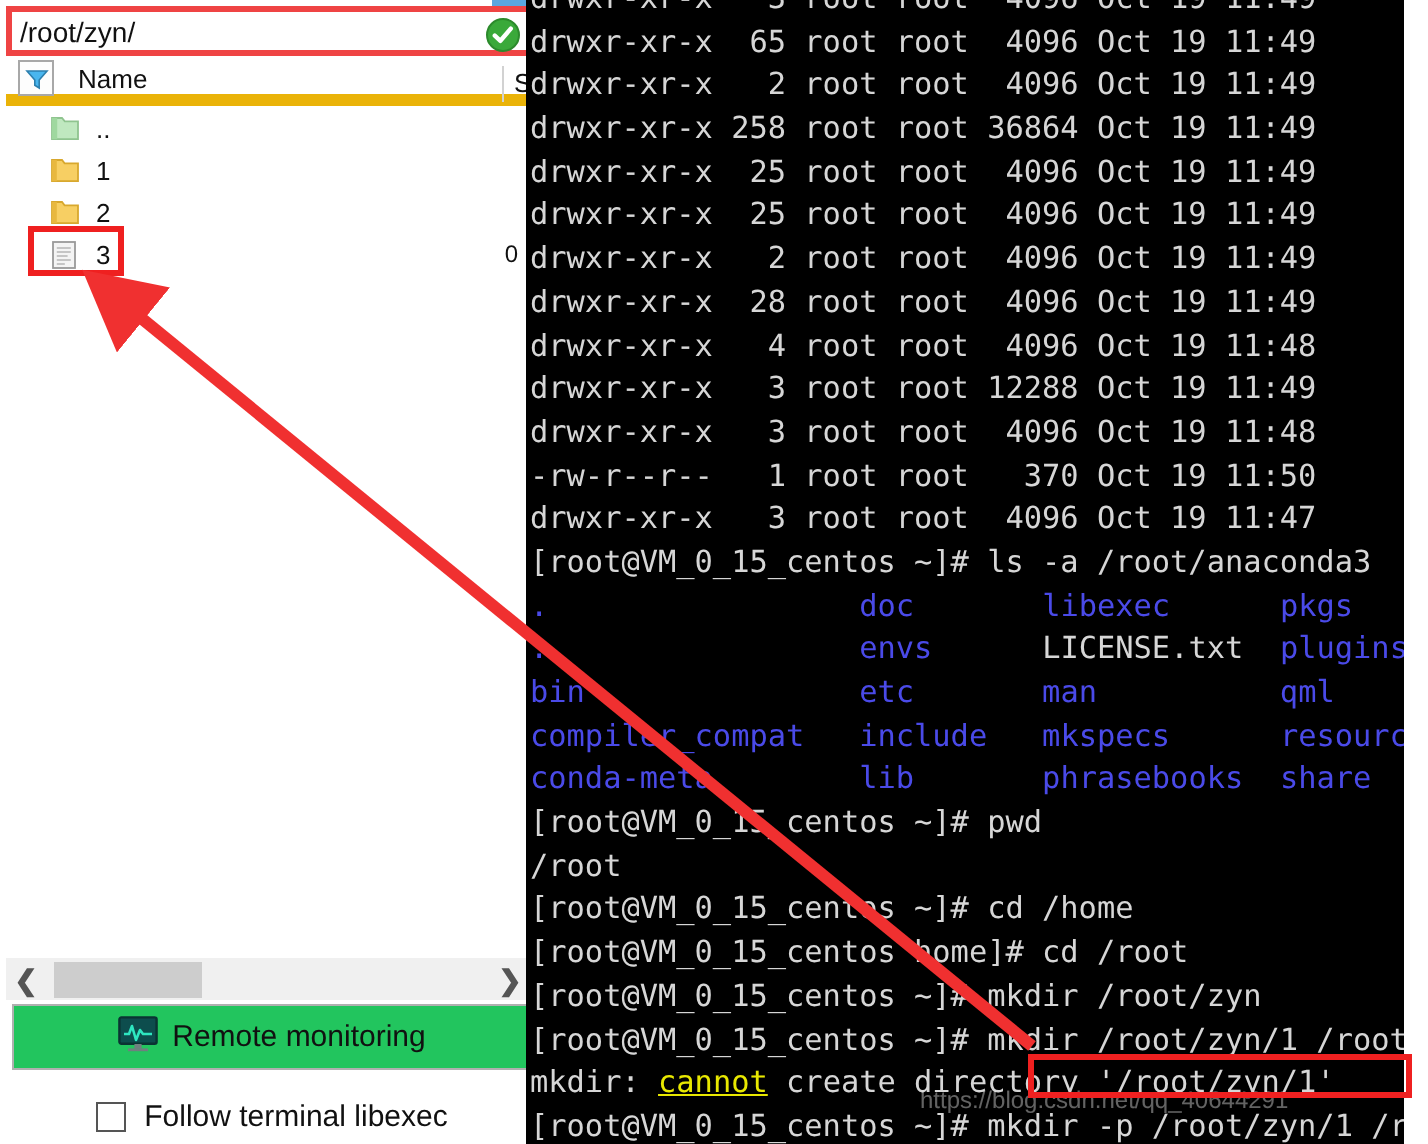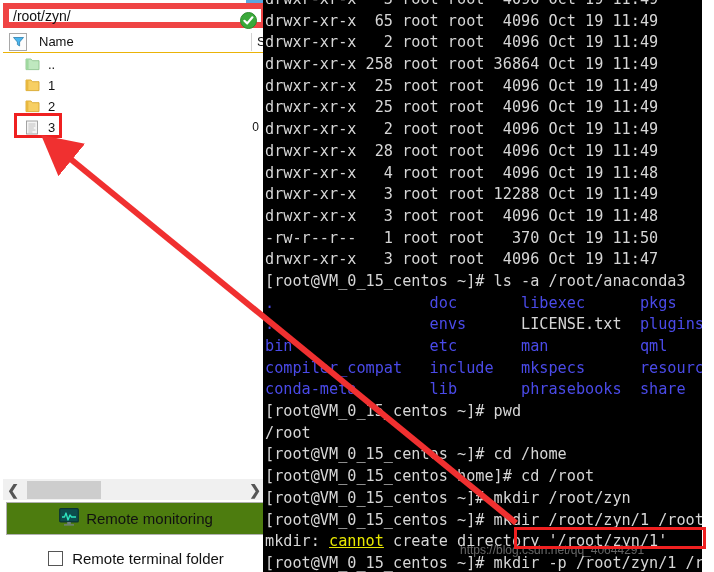--- a/index.html
+++ b/index.html
@@ -19,21 +19,21 @@
     border-right: 1px solid #8f8f8f;
     overflow: hidden;
   }
   .blue-tab {
     position: absolute; left: 246px; top: 0; width: 28px; height: 4px;
     background: #5aa7e0;
   }
   #path-bar {
     position: absolute; left: 3px; top: 3px;
     width: 264px; height: 25px;
-    border: 6px solid #ef4444;
+    border: 3px solid #ef4444;
     background: #ffffff;
     display: flex; align-items: center;
   }
   #path-input {
     border: 0; outline: none; background: transparent;
     font-family: "Liberation Sans", sans-serif;
     font-size: 14px; color: #111;
     padding-left: 4px; width: 230px; height: 21px;
   }
   .ok-badge {
@@ -41,21 +41,21 @@
     width: 17px; height: 17px; border-radius: 50%;
     background: #3aa93a;
     border: 1px solid #2c8a2c;
   }
   .ok-badge svg { display: block; }
 
   #list-header {
     position: absolute; left: 3px; top: 31px;
     width: 264px; height: 22px;
     background: #ffffff;
-    border-bottom: 1px solid #eab308;
+    border-bottom: 6px solid #eab308;
     display: flex; align-items: center;
   }
   .hdr-icon {
     width: 18px; height: 18px; margin-left: 6px;
     border: 1px solid #a8a8a8; background: #fdfdfd;
     display: flex; align-items: center; justify-content: center;
   }
   .hdr-name {
     font-size: 13px; color: #111; margin-left: 12px;
   }
@@ -115,21 +115,21 @@
   }
   #sb-thumb {
     position: absolute; left: 24px; top: 2px;
     width: 74px; height: 18px;
     background: #cdcdcd;
   }
 
   #remote-btn {
     position: absolute; left: 6px; top: 502px;
     width: 260px; height: 33px;
-    background: #4d7c0f;
+    background: #22c55e;
     border: 1px solid #b0b0b0;
     display: flex; align-items: center; justify-content: center;
     gap: 7px;
     font-size: 15px; color: #111;
     cursor: pointer;
   }
   #follow-row {
     position: absolute; left: 6px; top: 546px;
     width: 260px; height: 24px;
     display: flex; align-items: center; justify-content: center;
@@ -271,21 +271,21 @@
           <path d="M3 9 L5.5 9 L7 5 L9 12 L11 7 L12.5 9 L17 9" stroke="#2ee6c0" stroke-width="1.3" fill="none" stroke-linejoin="round"></path>
           <rect x="8.2" y="14" width="3.6" height="2.4" fill="#6f7f7f"></rect>
           <rect x="5" y="16.2" width="10" height="1.4" fill="#6f7f7f"></rect>
         </svg>
       </span>
       <span>Remote monitoring</span>
     </div>
 
     <div id="follow-row">
       <span id="follow-box"></span>
-      <span>Remote terminal folder</span>
+      <span>Follow terminal libexec</span>
     </div>
   </div>
 
   <div id="terminal">
     <div id="term-inner"><div class="tline"><span class="w">drwxr-xr-x   3 root root  4096 Oct 19 11:49</span></div><div class="tline"><span class="w">drwxr-xr-x  65 root root  4096 Oct 19 11:49</span></div><div class="tline"><span class="w">drwxr-xr-x   2 root root  4096 Oct 19 11:49</span></div><div class="tline"><span class="w">drwxr-xr-x 258 root root 36864 Oct 19 11:49</span></div><div class="tline"><span class="w">drwxr-xr-x  25 root root  4096 Oct 19 11:49</span></div><div class="tline"><span class="w">drwxr-xr-x  25 root root  4096 Oct 19 11:49</span></div><div class="tline"><span class="w">drwxr-xr-x   2 root root  4096 Oct 19 11:49</span></div><div class="tline"><span class="w">drwxr-xr-x  28 root root  4096 Oct 19 11:49</span></div><div class="tline"><span class="w">drwxr-xr-x   4 root root  4096 Oct 19 11:48</span></div><div class="tline"><span class="w">drwxr-xr-x   3 root root 12288 Oct 19 11:49</span></div><div class="tline"><span class="w">drwxr-xr-x   3 root root  4096 Oct 19 11:48</span></div><div class="tline"><span class="w">-rw-r--r--   1 root root   370 Oct 19 11:50</span></div><div class="tline"><span class="w">drwxr-xr-x   3 root root  4096 Oct 19 11:47</span></div><div class="tline"><span class="w">[root@VM_0_15_centos ~]# ls -a /root/anaconda3</span></div><div class="tline"><span class="b">.</span><span class="w">                 </span><span class="b">doc</span><span class="w">       </span><span class="b">libexec</span><span class="w">      </span><span class="b">pkgs</span></div><div class="tline"><span class="b">..</span><span class="w">                </span><span class="b">envs</span><span class="w">      </span><span class="w">LICENSE.txt</span><span class="w">  </span><span class="b">plugins</span></div><div class="tline"><span class="b">bin</span><span class="w">               </span><span class="b">etc</span><span class="w">       </span><span class="b">man</span><span class="w">          </span><span class="b">qml</span></div><div class="tline"><span class="b">compiler_compat</span><span class="w">   </span><span class="b">include</span><span class="w">   </span><span class="b">mkspecs</span><span class="w">      </span><span class="b">resources</span></div><div class="tline"><span class="b">conda-meta</span><span class="w">        </span><span class="b">lib</span><span class="w">       </span><span class="b">phrasebooks</span><span class="w">  </span><span class="b">share</span></div><div class="tline"><span class="w">[root@VM_0_15_centos ~]# pwd</span></div><div class="tline"><span class="w">/root</span></div><div class="tline"><span class="w">[root@VM_0_15_centos ~]# cd /home</span></div><div class="tline"><span class="w">[root@VM_0_15_centos home]# cd /root</span></div><div class="tline"><span class="w">[root@VM_0_15_centos ~]# mkdir /root/zyn</span></div><div class="tline"><span class="w">[root@VM_0_15_centos ~]# mkdir /root/zyn/1 /root/zyn/2</span></div><div class="tline"><span class="w">mkdir: </span><span class="y">cannot</span><span class="w"> create directory '/root/zyn/1'</span></div><div class="tline"><span class="w">[root@VM_0_15_centos ~]# mkdir -p /root/zyn/1 /root/zyn/2</span></div></div>
   </div>
 
   <div id="watermark">https://blog.csdn.net/qq_40644291</div>
 
   <div id="hl-touch"></div>

